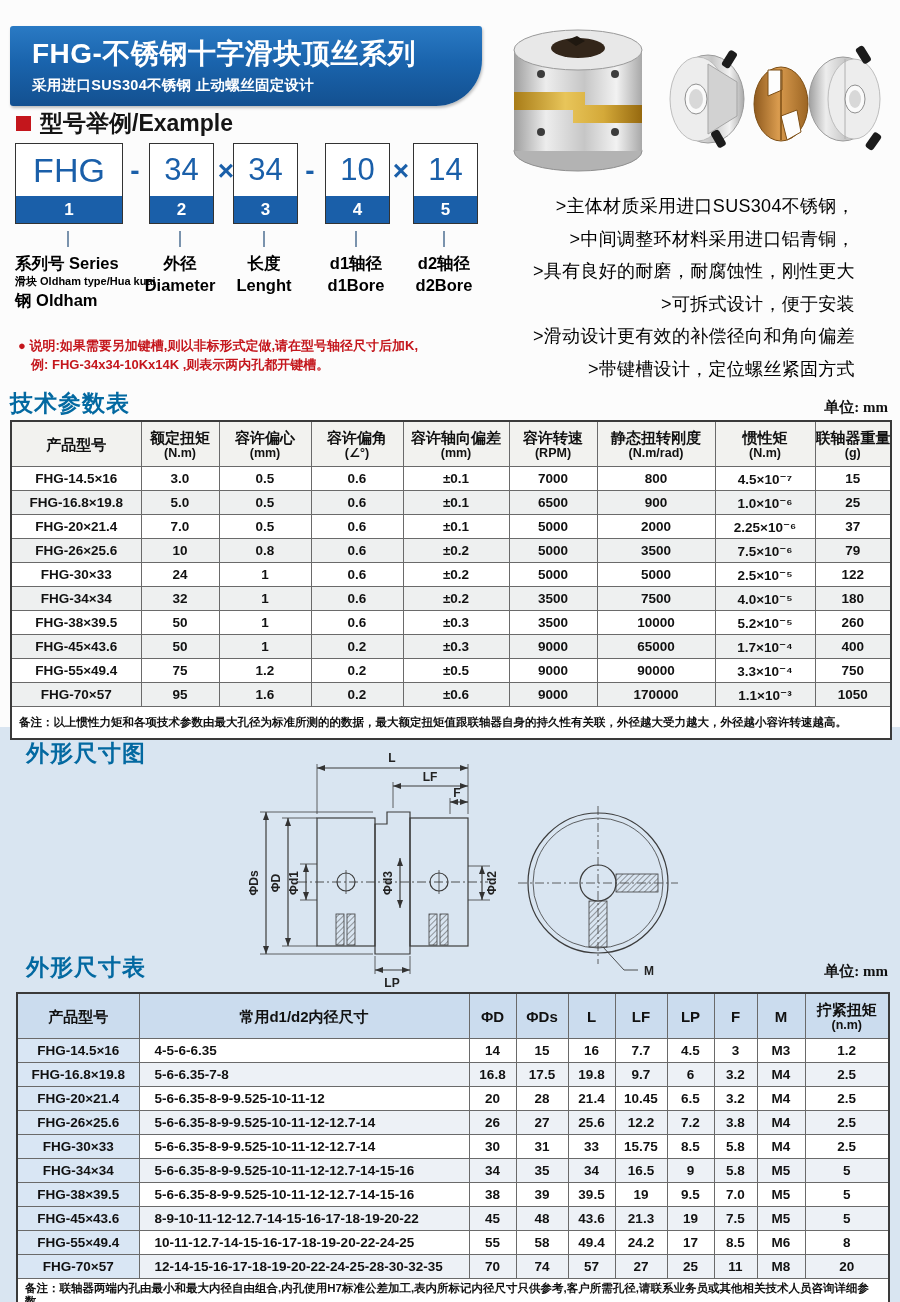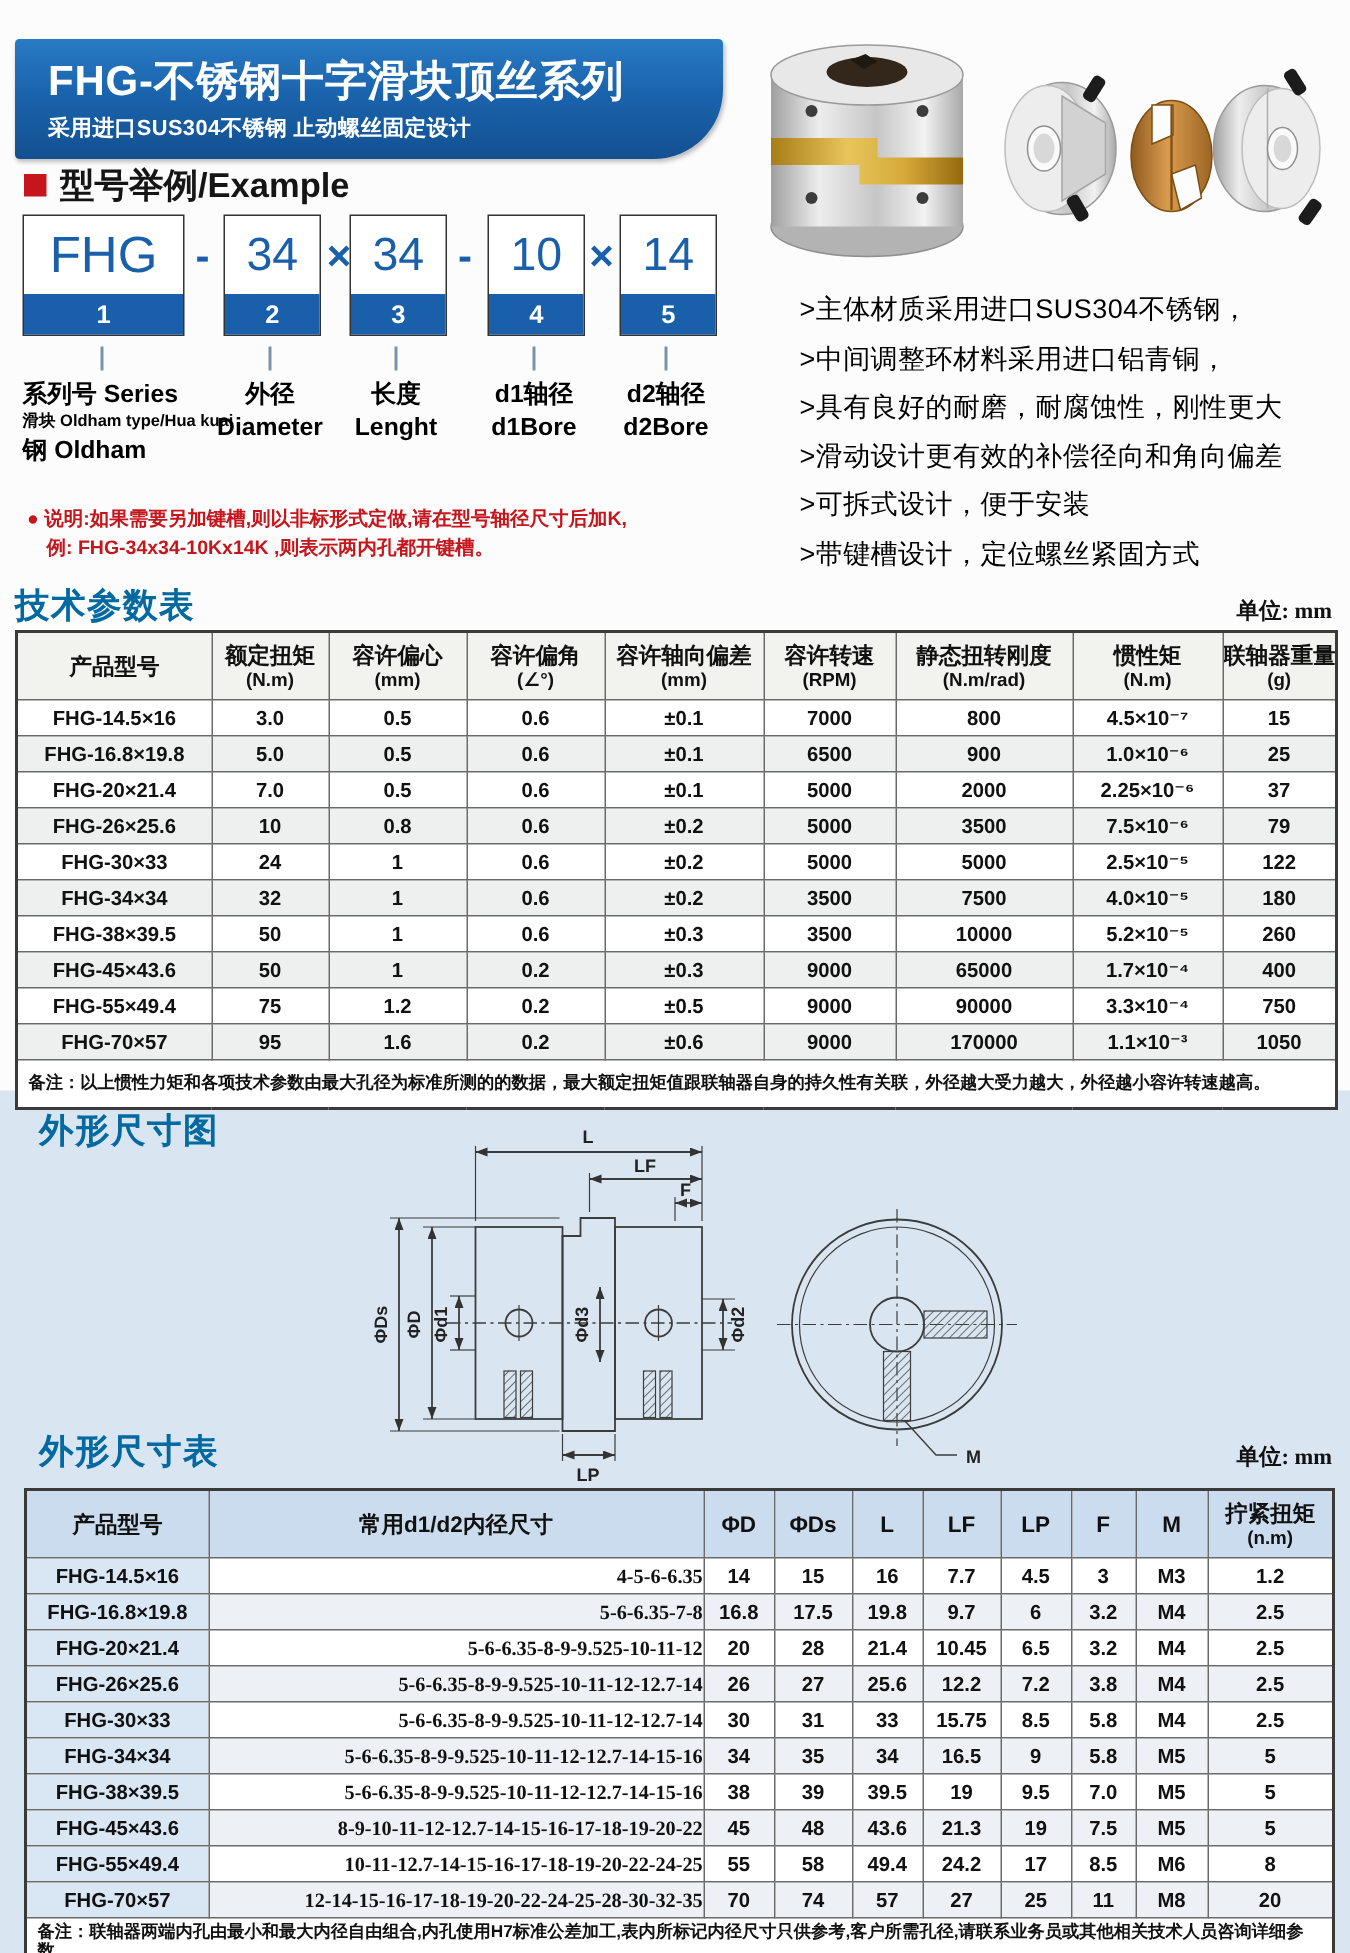--- a/index.html
+++ b/index.html
@@ -37,42 +37,42 @@
   .ll.b { font-size:16.5px; line-height:22px; }
   .ll.s { font-size:11px;  line-height:15px; font-weight:bold; }
 
   
   .rednote { position:absolute; left:18px; top:336px; color:#c4161c; font-size:13px;
              font-weight:bold; line-height:19px; }
   .rednote .indent { padding-left:13px; }
 
   
   .features { position:absolute; left:533px; top:190px; }
-  .feat { font-size:18px; line-height:32.5px; color:#000; font-weight:500; letter-spacing:.3px; }
+  .feat { font-size:18px; line-height:32.5px; color:#000; font-weight:500; letter-spacing:.3px;text-align:right; }
 
   
   .sec-title { position:absolute; color:#0369a1; font-size:23px; font-weight:bold; letter-spacing:1px; }
   .unit { position:absolute; right:12px; font-size:15px; font-weight:bold; color:#111;font-family:Liberation Serif, serif; }
 
   
   table.spec { position:absolute; border-collapse:collapse; table-layout:fixed; background:#fff;
                border:2px solid #3a3a3a; }
   .spec th, .spec td { border:1px solid #6a6a6a; text-align:center; padding:0; overflow:hidden;
                        white-space:nowrap; }
   .spec thead th { background:#f2f2ef; height:44px; vertical-align:middle; }
   .spec .h1 { font-size:15px; font-weight:bold; line-height:17px; }
   .spec .h2 { font-size:12.5px; font-weight:bold; line-height:14px; }
   .spec tbody td { height:23px; font-size:13.5px; font-weight:600; color:#111; }
   #tech tbody tr:nth-child(even):not(.note-row) td { background:#eef0f0; }
   .spec tr.note-row td { height:27px; font-size:11.5px; font-weight:bold; text-align:left;
                          padding:2px 7px; background:#fff !important; white-space:normal; line-height:13px; }
   #dim thead th { background:#cbdcee; }
   #dim tbody tr:nth-child(even):not(.note-row) td { background:#edf1f6; }
   #dim tbody tr:not(.note-row) td:first-child { background:#d9e6f4; }
-  #dim tbody td:nth-child(2) { text-align:right; padding-left:15px;font-family:Liberation Serif, serif; }
+  #dim tbody td:nth-child(2) { text-align:left; padding-left:15px; }
 
   
   .diagram { position:absolute; left:226px; top:744px; width:484px; height:246px; }
   .diagram text { font-size:12px; font-weight:bold; fill:#222; }
 </style>
 </head>
 <body>
 
 <div class="page">
 
@@ -202,22 +202,22 @@
 
   <div class="rednote">
     <div>● 说明:如果需要另加键槽,则以非标形式定做,请在型号轴径尺寸后加K,</div>
     <div class="indent">例: FHG-34x34-10Kx14K ,则表示两内孔都开键槽。</div>
   </div>
 
   <div class="features">
     <div class="feat">&gt;主体材质采用进口SUS304不锈钢，</div>
     <div class="feat">&gt;中间调整环材料采用进口铝青铜，</div>
     <div class="feat">&gt;具有良好的耐磨，耐腐蚀性，刚性更大</div>
+    <div class="feat">&gt;可拆式设计，便于安装</div>
     <div class="feat">&gt;滑动设计更有效的补偿径向和角向偏差</div>
-    <div class="feat">&gt;可拆式设计，便于安装</div>
     <div class="feat">&gt;带键槽设计，定位螺丝紧固方式</div>
   </div>
 
   <div class="sec-title" style="left:10px;top:388px;">技术参数表</div>
   <div class="unit" style="top:398px;">单位: mm</div>
   <table id="tech" class="spec" style="left:10px;top:420px;width:880px;">
     <colgroup>
       <col style="width:130px">
         <col style="width:78px">
         <col style="width:92px">

